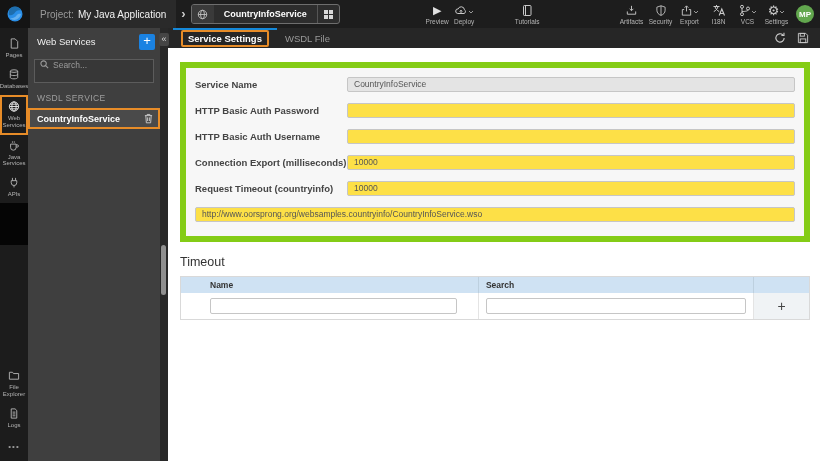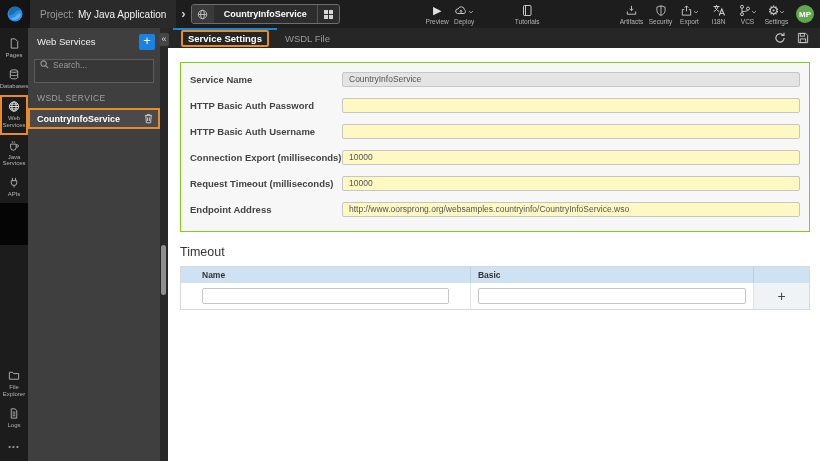--- a/index.html
+++ b/index.html
@@ -64,31 +64,31 @@
   .tabbar { height:20px; background:#262626; display:flex; align-items:stretch; padding-left:5px; flex-shrink:0; }
   .tab { position:relative; display:flex; align-items:center; padding:0 8px; font-size:9.5px; cursor:pointer; }
   .tab-indicator { position:absolute; top:0; left:0; right:0; height:2px; background:#1588d8; }
   .tab.active { color:#fff; font-weight:bold; }
   .tab.inactive { color:#9a9a9a; }
   .tab .ann { border:2px solid #e78c28; border-radius:2px; padding:1px 5px; }
   .tabbar-icons { margin-left:auto; display:flex; align-items:center; gap:11px; padding-right:11px; }
   .tabbar-icons .tbtn { cursor:pointer; display:flex; }
 
   .content { flex:1; background:#fff; padding:14px 10px 0 12px; overflow:hidden; }
-  .form-panel { background:#f7f7f7; border:1px solid #84cc16; padding:3px 9px 9px 9px; }
+  .form-panel { background:#f7f7f7; border:6px solid #84cc16; padding:3px 9px 9px 9px; }
   .form-row { display:flex; align-items:center; height:26px; }
   .form-label { width:152px; flex-shrink:0; font-size:9.5px; font-weight:bold; color:#444; }
-  .form-input { flex:1; height:15px; border:1px solid #c6c6c6; border-radius:2px; background:#fef9c3; font-size:8.5px; color:#555; padding:0 6px; font-family:"Liberation Sans", sans-serif; outline:none; }
+  .form-input { flex:1; height:15px; border:1px solid #c6c6c6; border-radius:2px; background:#fde047; font-size:8.5px; color:#555; padding:0 6px; font-family:"Liberation Sans", sans-serif; outline:none; }
   .form-input.disabled { background:#e4e4e4; }
 
   .headers-title { font-size:12.5px; color:#333; margin:13px 0 7px 0; }
   .headers-table { border:1px solid #d9d9d9; }
   .ht-head { display:flex; background:#cfe2f3; height:16px; align-items:center; font-size:8.5px; font-weight:bold; color:#333; }
   .ht-row { display:flex; height:26px; align-items:center; background:#fff; }
-  .col-name { width:46%; padding:0 21px; display:flex; align-items:center; }
+  .col-name { width:46%; padding:0 21px; display:flex; align-items:center;margin-left:8px; }
   .col-value { flex:1; padding:0 7px; display:flex; align-items:center; }
   .col-action { width:56px; align-self:stretch; display:flex; align-items:center; justify-content:center; }
   .ht-head .col-value, .ht-head .col-action { border-left:1px solid #bdd0df; height:100%; }
   .ht-row .col-value { border-left:1px solid #e4e4e4; height:100%; }
   .ht-row .col-action { border-left:1px solid #e4e4e4; background:#f0f3f5; font-size:14px; color:#444; cursor:pointer; }
   .cell-input { width:100%; height:16px; border:1px solid #c6c6c6; border-radius:2px; font-size:8.5px; padding:0 5px; outline:none; font-family:"Liberation Sans", sans-serif; }
 
   svg { display:block; }
 </style>
 </head>
@@ -398,34 +398,33 @@
           </div>
           <div class="form-row">
             <span class="form-label">HTTP Basic Auth Username</span>
             <input class="form-input" value="" style="">
           </div>
           <div class="form-row">
             <span class="form-label">Connection Export (milliseconds)</span>
             <input class="form-input" value="10000" style="">
           </div>
           <div class="form-row">
-            <span class="form-label">Request Timeout (milliseconds)</span>
+            <span class="form-label">Request Timeout (countryinfo)</span>
             <input class="form-input" value="10000" style="">
           </div>
           <div class="form-row">
-            <span class="form-label">Endpoint Address</span>
             <input class="form-input" value="http://www.oorsprong.org/websamples.countryinfo/CountryInfoService.wso" style="">
           </div>
         </div>
 
         <div class="headers-title">Timeout</div>
         <div class="headers-table">
           <div class="ht-head">
             <div class="col-name">Name</div>
-            <div class="col-value">Basic</div>
+            <div class="col-value">Search</div>
             <div class="col-action"></div>
           </div>
           <div class="ht-row">
             <div class="col-name">
                 <input class="cell-input" style="">
               </div>
             <div class="col-value">
                 <input class="cell-input" style="">
               </div>
             <div class="col-action">+</div>

